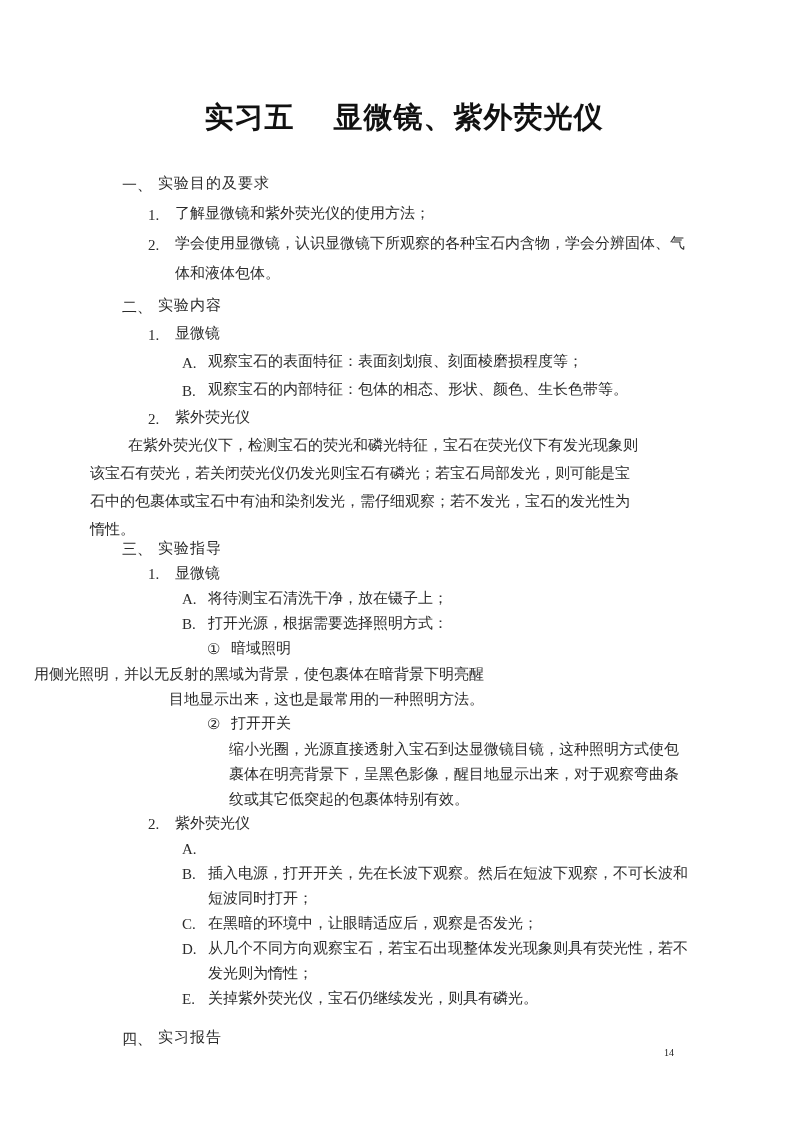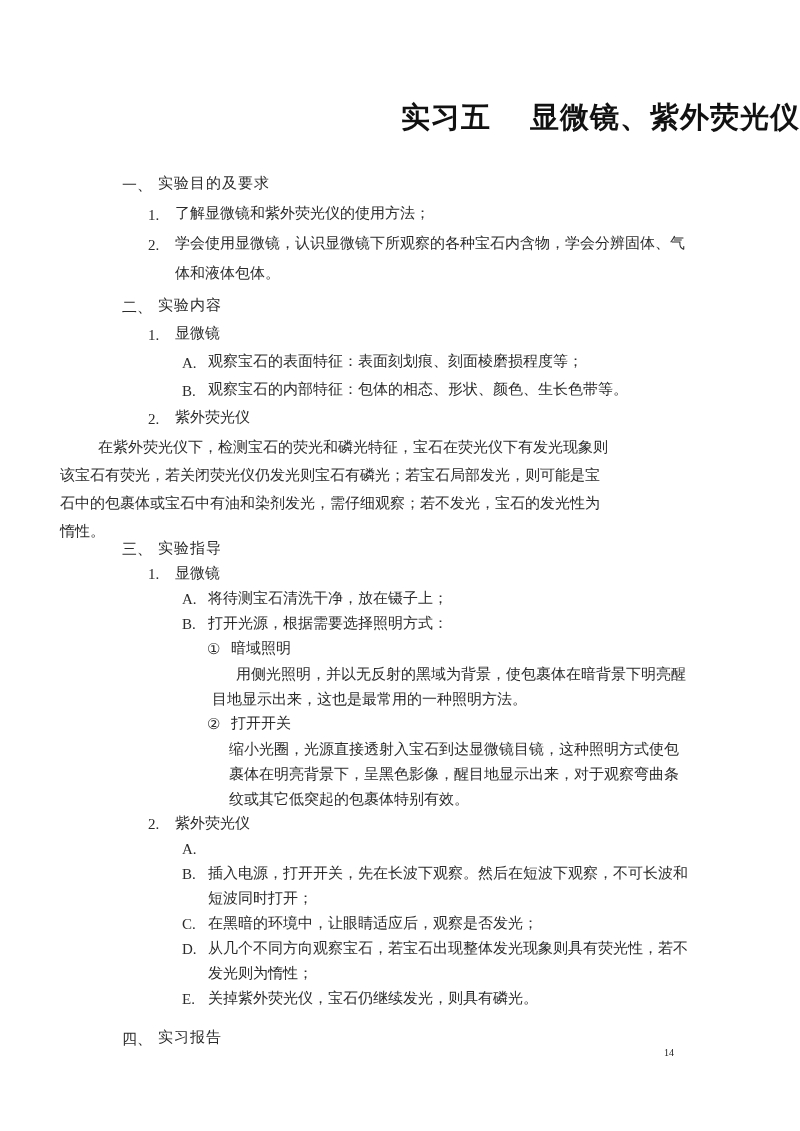--- a/index.html
+++ b/index.html
@@ -7,21 +7,21 @@
     position:relative;
     width:800px;height:1131px;
     background:#ffffff;
     color:#2b2b2b;
     font-family:"Liberation Serif","DejaVu Serif",serif;
     font-size:15px;
     overflow:hidden;
   }
   .doc-title{
     position:absolute;top:97px;left:8px;right:0;
-    text-align:right;
+    text-align:center;
     font-family:"Liberation Sans","DejaVu Sans",sans-serif;
     font-weight:700;
     font-size:29px;
     line-height:40px;
     color:#111;
     letter-spacing:1px;
     white-space:pre;
   }
   .section{position:absolute;left:0;right:0;}
   .s1{top:170px;line-height:30px;}
@@ -42,22 +42,22 @@
   .l2 .t{max-width:516px;}
 
   .l3{padding-left:182px;}
   .l3 .m{width:26px;}
   .l3 .t{max-width:492px;}
 
   .lc{padding-left:207px;}
   .lc .m{width:24px;}
   .lc .t{max-width:460px;}
 
-  .para-l2{margin-left:60px;width:550px;text-indent:38px;}
-  .para-c1{margin-left:212px;width:484px;text-indent:24px;}
+  .para-l2{margin-left:90px;width:550px;text-indent:38px;font-family:Liberation Mono, monospace;}
+  .para-c1{width:484px;text-indent:24px;text-align:right;}
   .para-c2{margin-left:229px;width:462px;}
 
   .page-number{
     position:absolute;top:1044px;left:664px;
     font-size:10px;line-height:18px;color:#222;
   }
 </style>
 </head>
 <body>
 

